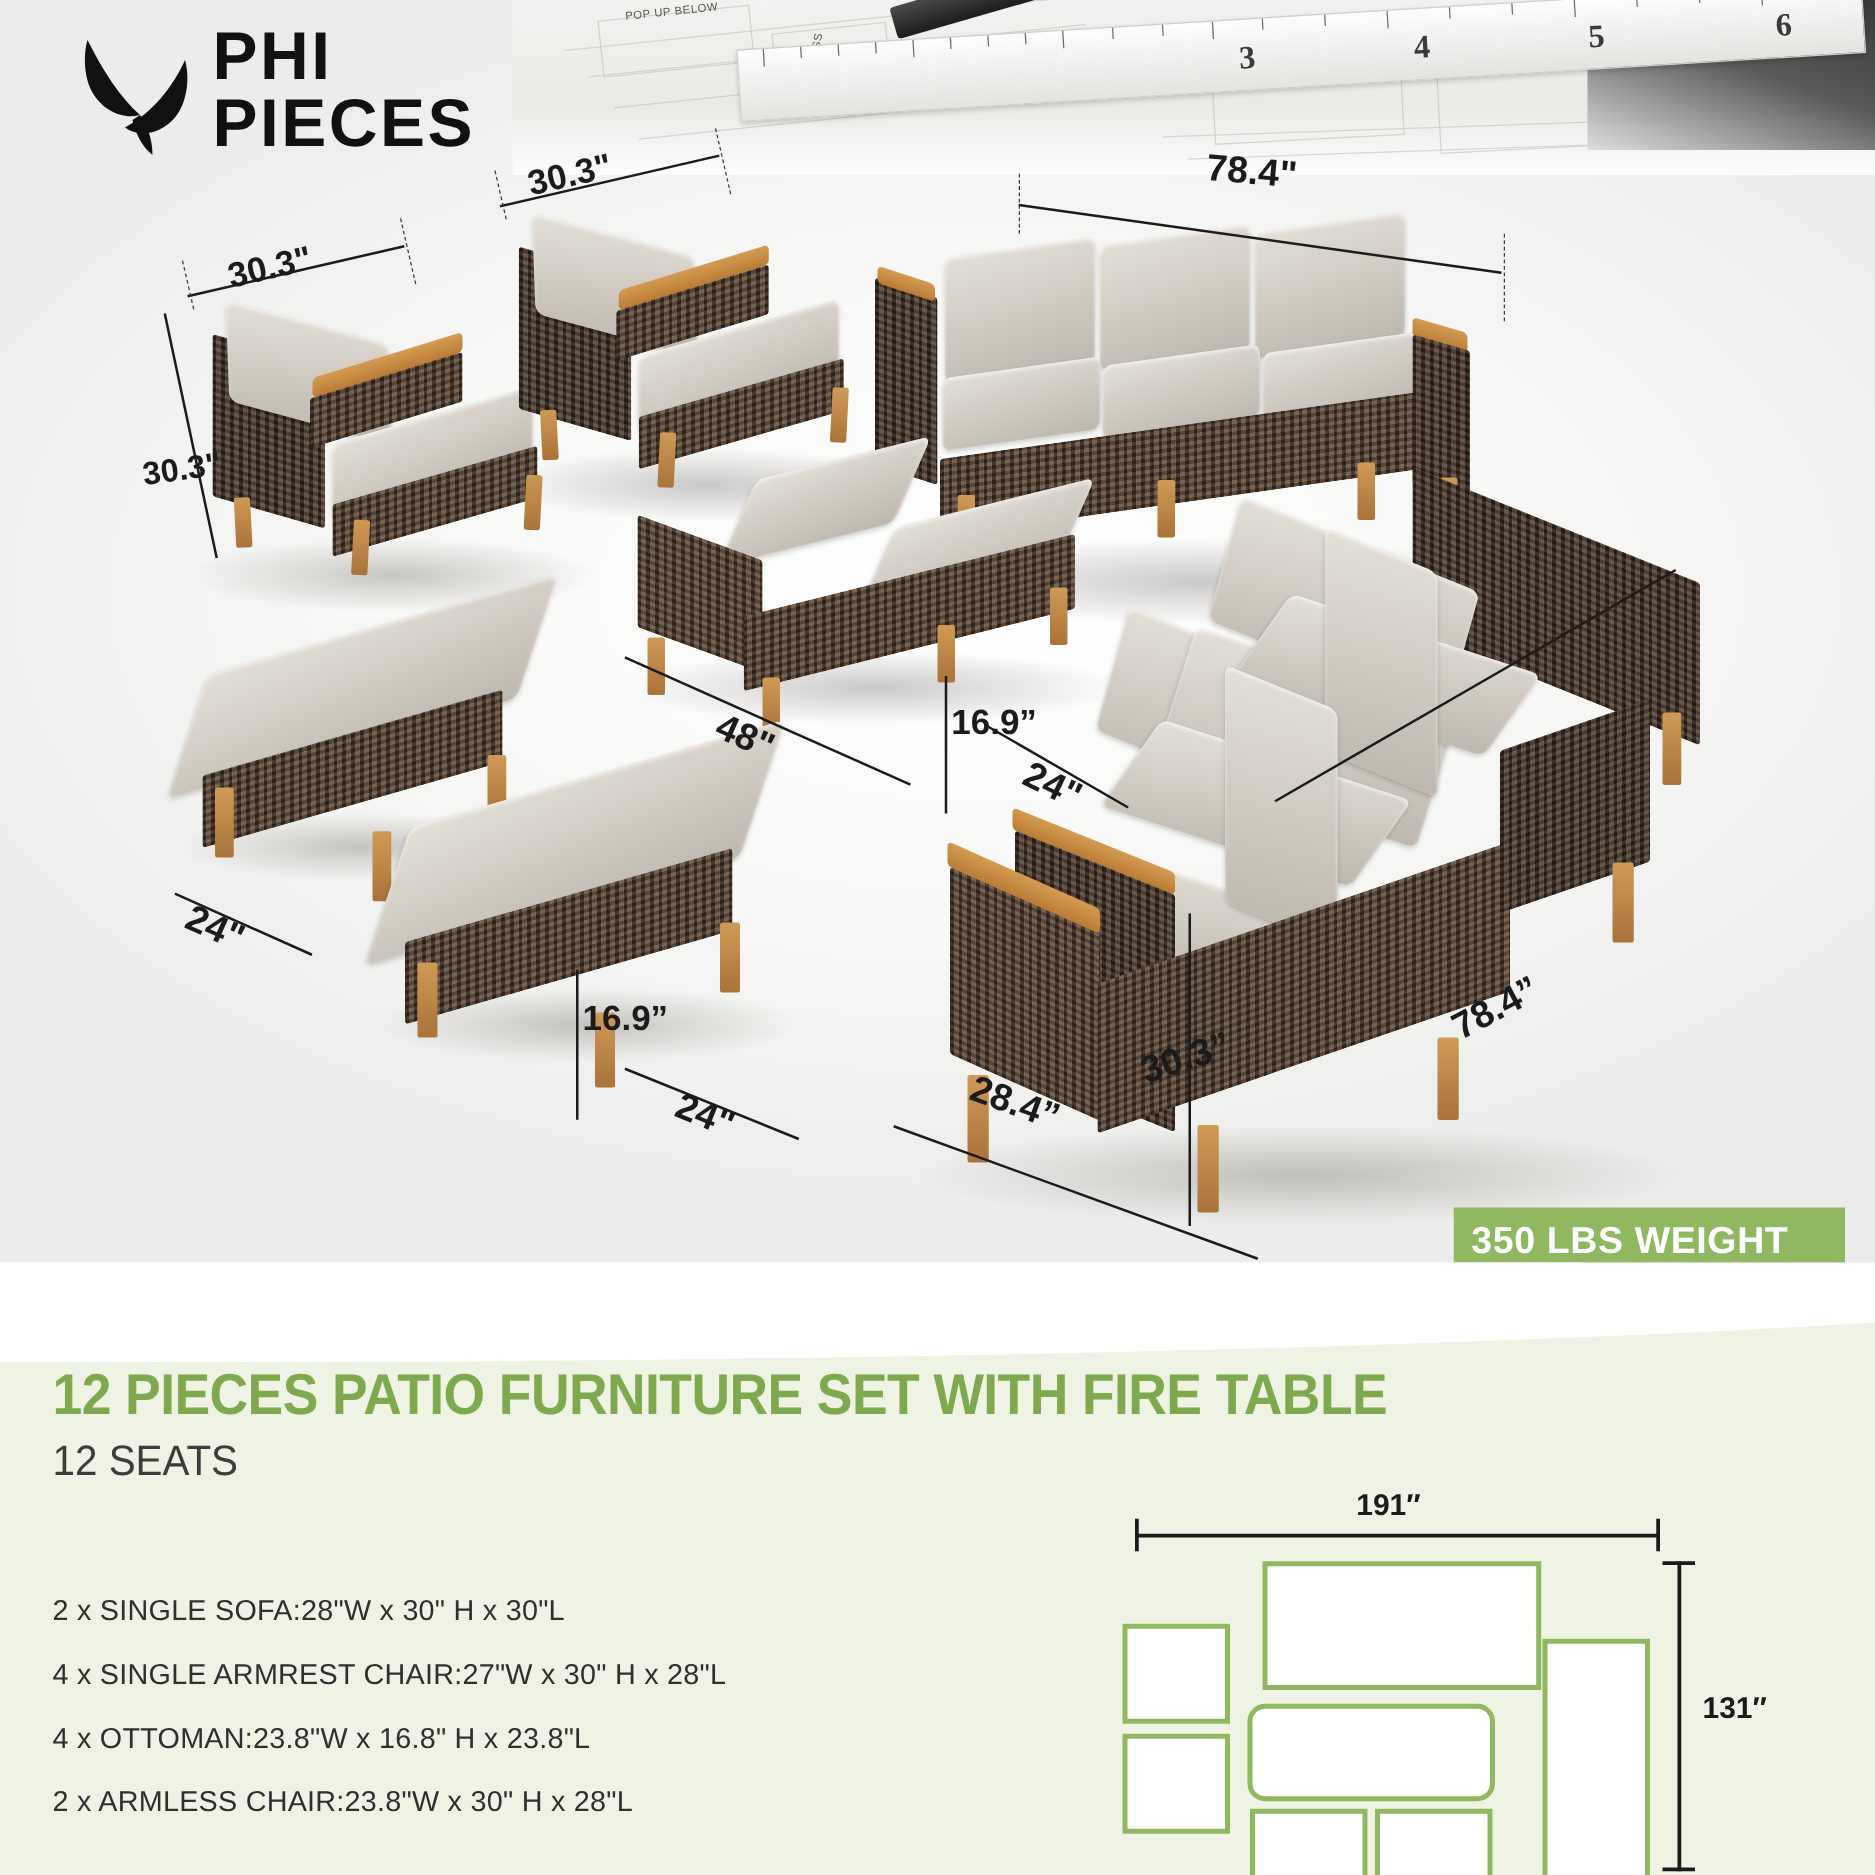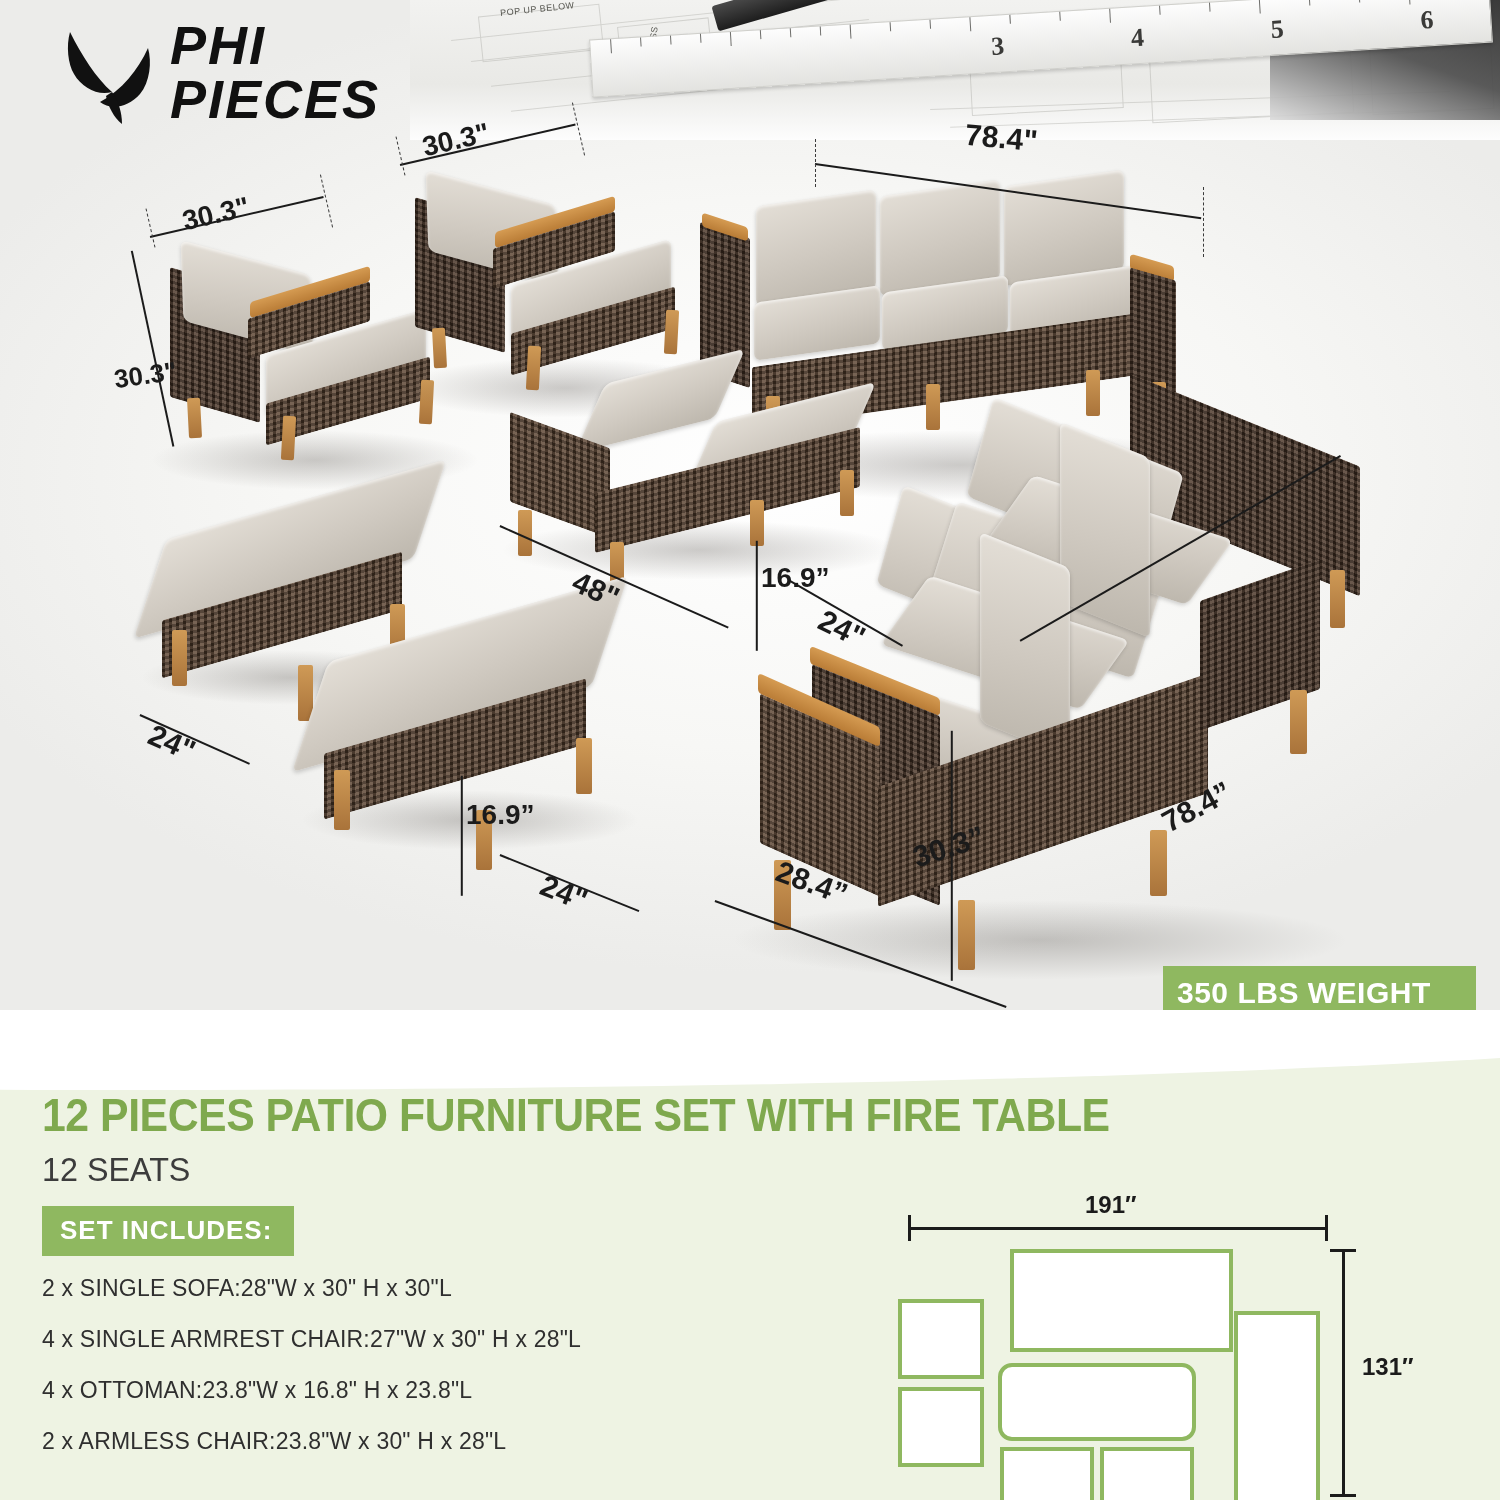--- a/index.html
+++ b/index.html
@@ -47,21 +47,21 @@
   }
   .bp-dark{
     position:absolute;right:0;top:0;width:230px;height:120px;
     background:linear-gradient(200deg,#2a2a2a 0%, #4d4d4d 45%, #dcdcdc 100%);
     opacity:.92;
   }
 
   
   #logo{position:absolute;left:52px;top:22px;width:380px;height:112px;}
   #logo .bird{position:absolute;left:0;top:4px;width:110px;height:104px;}
-  #logo .txt{position:absolute;left:118px;top:-4px;font-style:italic;}
+  #logo .txt{position:absolute;left:118px;top:-4px;}
   #logo .txt div{
     font-family:"Liberation Sans",sans-serif;font-weight:bold;
     font-size:54px;line-height:54px;letter-spacing:2px;color:#111;
   }
 
   
   .piece{position:absolute;}
   .wick{
     background-color:#5b4331;
     background-image:
@@ -388,21 +388,20 @@
   </div>
 
   <div id="badge">350 LBS WEIGHT CAPACITY / SEAT</div>
 </div>
 
 <div id="bottom">
   <div class="curve"></div>
 
   <div id="title">12 PIECES PATIO FURNITURE SET WITH FIRE TABLE</div>
   <div id="subtitle">12 SEATS</div>
-  <div id="includes">SET INCLUDES:</div>
 
   <div id="list">
     <div>2 x SINGLE SOFA:28"W x 30" H x 30"L</div>
     <div>4 x SINGLE ARMREST CHAIR:27"W x 30" H x 28"L</div>
     <div>4 x OTTOMAN:23.8"W x 16.8" H x 23.8"L</div>
     <div>2 x ARMLESS CHAIR:23.8"W x 30" H x 28"L</div>
   </div>
 
   <div id="layout">
 

